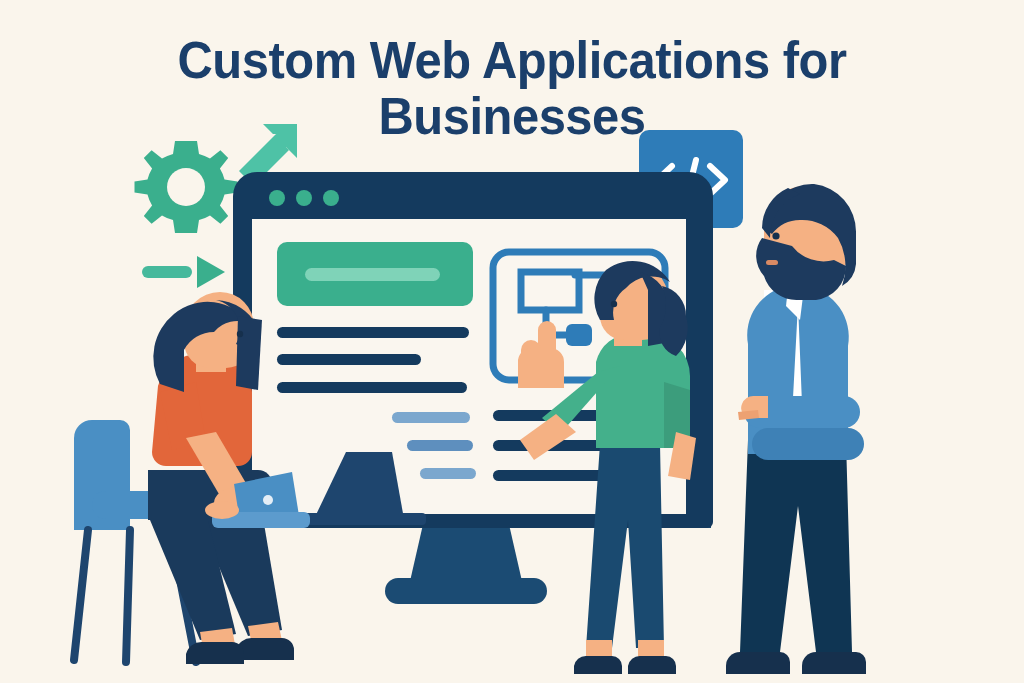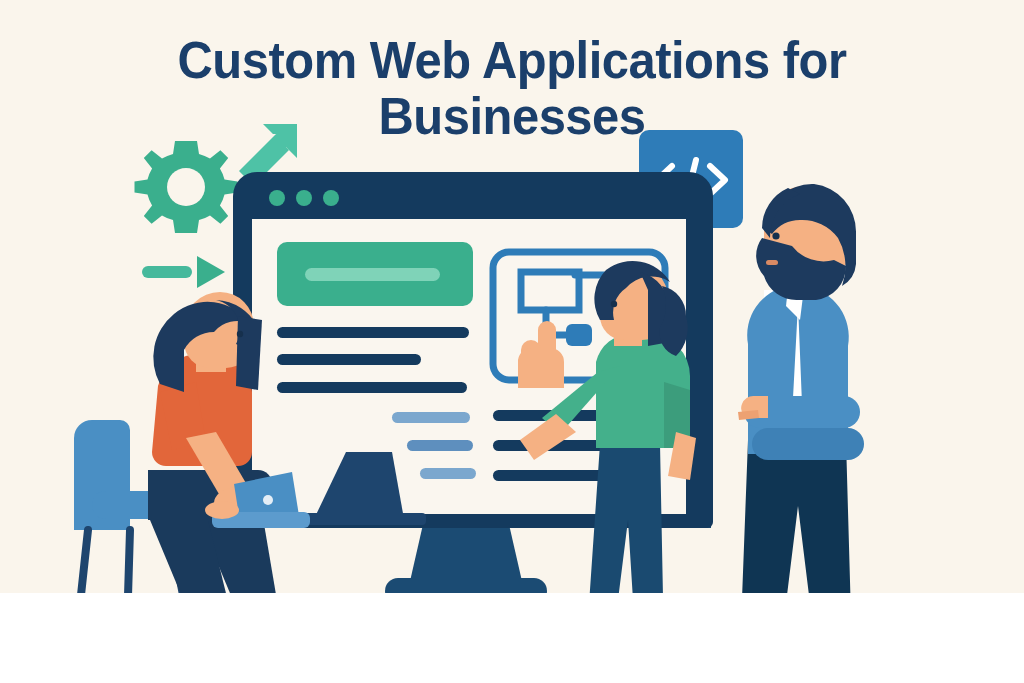--- a/index.html
+++ b/index.html
@@ -3,21 +3,21 @@
 <meta charset="utf-8">
 <style>
   html, body {
     margin: 0;
     padding: 0;
     background: #ffffff;
   }
   #scene {
     position: relative;
     width: 1024px;
-    height: 593px;
+    height: 683px;
     overflow: hidden;
     font-family: "Liberation Sans", sans-serif;
   }
   #bg {
     position: absolute;
     inset: 0;
     background: #faf5ec;
   }
   #title {
     position: absolute;

